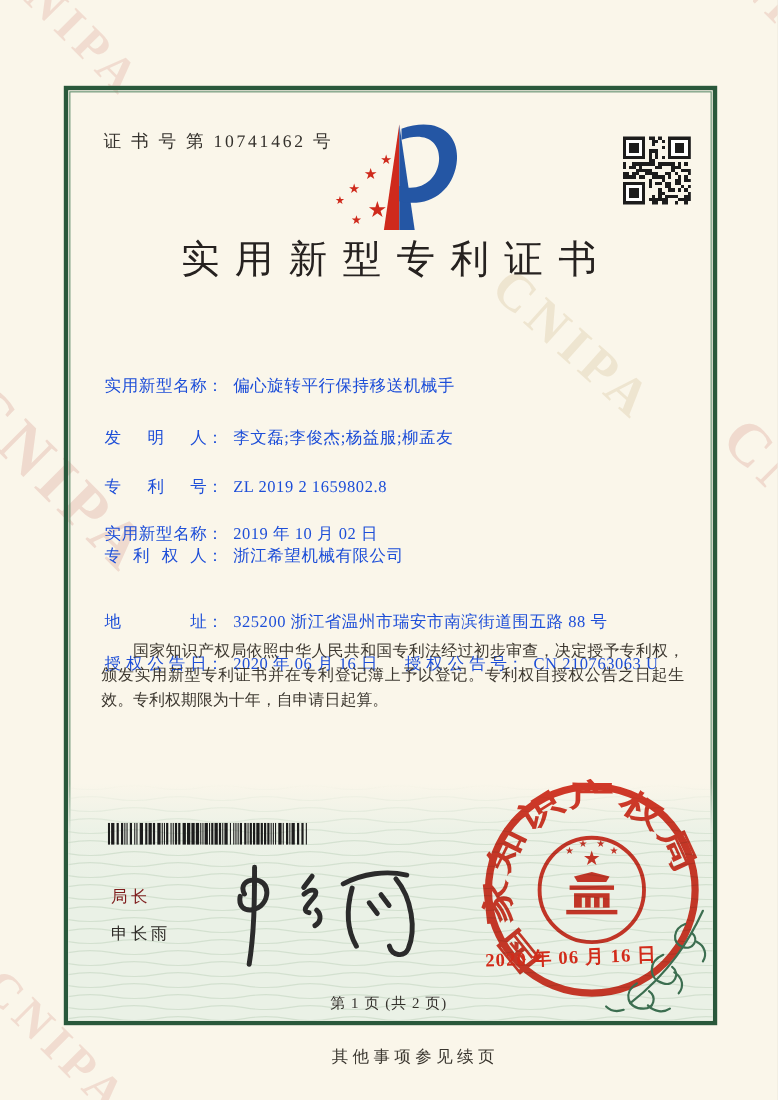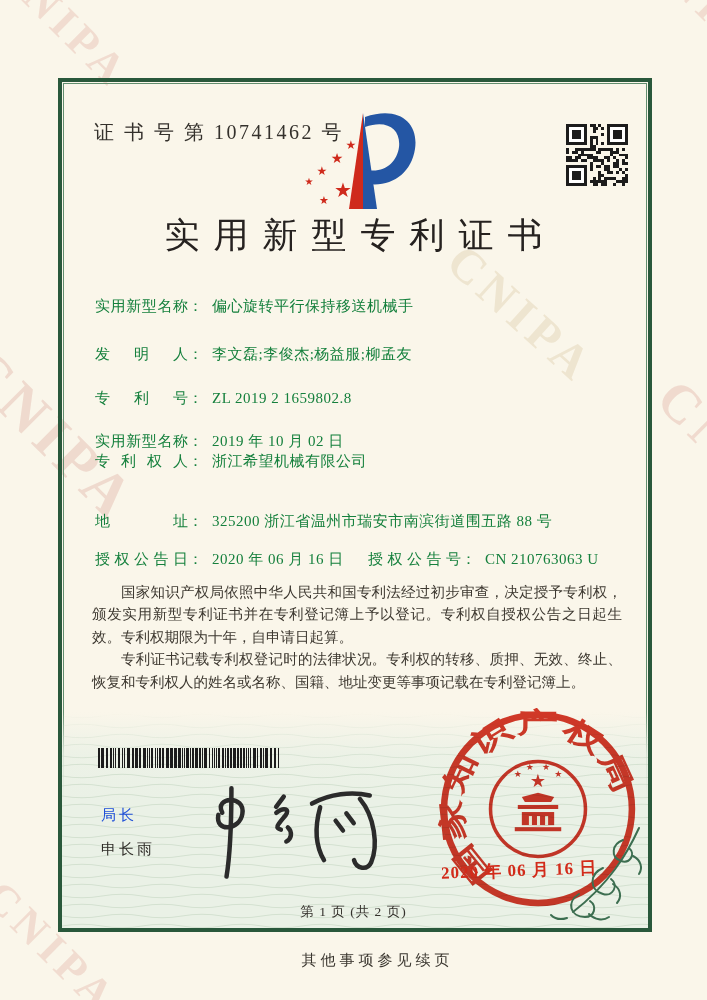--- a/index.html
+++ b/index.html
@@ -24,29 +24,29 @@
   
   .frame{
     position:absolute;left:58px;top:78px;width:594px;height:854px;
     box-sizing:border-box;border:4px solid #29583b;
   }
   .frame .innerline{
     position:absolute;left:1px;top:1px;right:1px;bottom:1px;
     border:1px solid #618e6f;pointer-events:none;
   }
   
-  .certno{position:absolute;left:94px;top:119px;font-size:20px;letter-spacing:2.5px;color:#34312c;}
+  .certno{position:absolute;left:94px;top:119px;font-size:16px;letter-spacing:2.5px;color:#34312c;}
   .logo{position:absolute;left:291px;top:109px;width:150px;height:104px;}
   .qr{position:absolute;left:566px;top:124px;width:62px;height:62px;}
   .title{
     position:absolute;left:0;right:0;top:212px;text-align:center;
     font-size:35px;font-weight:normal;letter-spacing:14px;padding-left:14px;color:#262220;
   }
   
-  .field{position:absolute;left:95px;font-size:15px;color:#15803d;white-space:nowrap;}
+  .field{position:absolute;left:95px;font-size:15px;color:#1d4ed8;white-space:nowrap;margin-top:44px;}
   .field.second{left:368px;}
   .flabel{display:inline-block;width:93px;text-align:justify;text-align-last:justify;vertical-align:bottom;}
   .fcolon{display:inline-block;margin-right:9px;}
   .fvalue{letter-spacing:0.5px;}
   
   .bodytext{
     position:absolute;left:92px;top:581px;width:530px;
     font-size:14.5px;line-height:22.4px;text-align:justify;color:#3d3830;
   }
   .bodytext p{margin:0;text-indent:2em;}
@@ -55,21 +55,21 @@
     position:absolute;left:62px;top:712px;width:586px;height:216px;
     background:linear-gradient(180deg,rgba(234,241,230,0) 0px,rgba(234,241,230,0.85) 42px,#eaf1e6 90px);
   }
   .band svg{
     position:absolute;left:0;top:0;
     -webkit-mask-image:linear-gradient(180deg,transparent 0,#000 55px);
     mask-image:linear-gradient(180deg,transparent 0,#000 55px);
   }
   
   .barcode{position:absolute;left:98px;top:748px;width:184px;height:20px;}
-  .signer-title{position:absolute;left:101px;top:806px;font-size:15px;letter-spacing:3px;color:#1d4ed8;font-family:"Liberation Sans","DejaVu Sans",sans-serif;}
+  .signer-title{position:absolute;left:101px;top:806px;font-size:15px;letter-spacing:3px;color:#7f1d1d;font-family:"Liberation Sans","DejaVu Sans",sans-serif;}
   .signer-name{position:absolute;left:101px;top:840px;font-size:15px;letter-spacing:3px;color:#2e2b27;font-family:"Liberation Sans","DejaVu Sans",sans-serif;}
   .signature{position:absolute;left:185px;top:782px;width:230px;height:100px;transform:rotate(-2deg);}
   .seal{position:absolute;left:437px;top:708px;width:202px;height:202px;mix-blend-mode:multiply;opacity:0.93;}
   .seal-date{
     position:absolute;left:441px;top:858px;width:210px;font-size:17px;color:#d22b1a;
     letter-spacing:1px;transform:rotate(-2deg);white-space:nowrap;font-weight:bold;
   }
   .flourish{position:absolute;left:543px;top:822px;width:105px;height:106px;}
   .pageno{position:absolute;left:0;right:0;top:903px;text-align:center;font-size:13.5px;letter-spacing:1px;color:#34312c;}
   .footnote{position:absolute;left:0;right:0;top:951px;text-align:center;font-size:15px;letter-spacing:4px;color:#3a362f;padding-left:48px;}
@@ -294,21 +294,20 @@
   </div>
   <div class="field" style="top:550px">
     <span class="flabel">授权公告日</span><span class="fcolon">：</span><span class="fvalue">2020 年 06 月 16 日</span>
   </div>
   <div class="field second" style="top:550px">
     <span class="flabel">授权公告号</span><span class="fcolon">：</span><span class="fvalue">CN 210763063 U</span>
   </div>
 
   <div class="bodytext">
     <p>国家知识产权局依照中华人民共和国专利法经过初步审查，决定授予专利权，颁发实用新型专利证书并在专利登记簿上予以登记。专利权自授权公告之日起生效。专利权期限为十年，自申请日起算。</p>
-    <p>专利证书记载专利权登记时的法律状况。专利权的转移、质押、无效、终止、恢复和专利权人的姓名或名称、国籍、地址变更等事项记载在专利登记簿上。</p>
   </div>
 
   <svg id="barcode-svg" class="barcode" viewBox="0 0 184 20" preserveAspectRatio="none" fill="#1c1c1c">
       <rect x="0" y="0" width="2" height="20"></rect>
       <rect x="3" y="0" width="3" height="20"></rect>
       <rect x="8" y="0" width="2" height="20"></rect>
       <rect x="12" y="0" width="2" height="20"></rect>
       <rect x="15" y="0" width="1" height="20"></rect>
       <rect x="17" y="0" width="1" height="20"></rect>
       <rect x="20" y="0" width="2" height="20"></rect>

